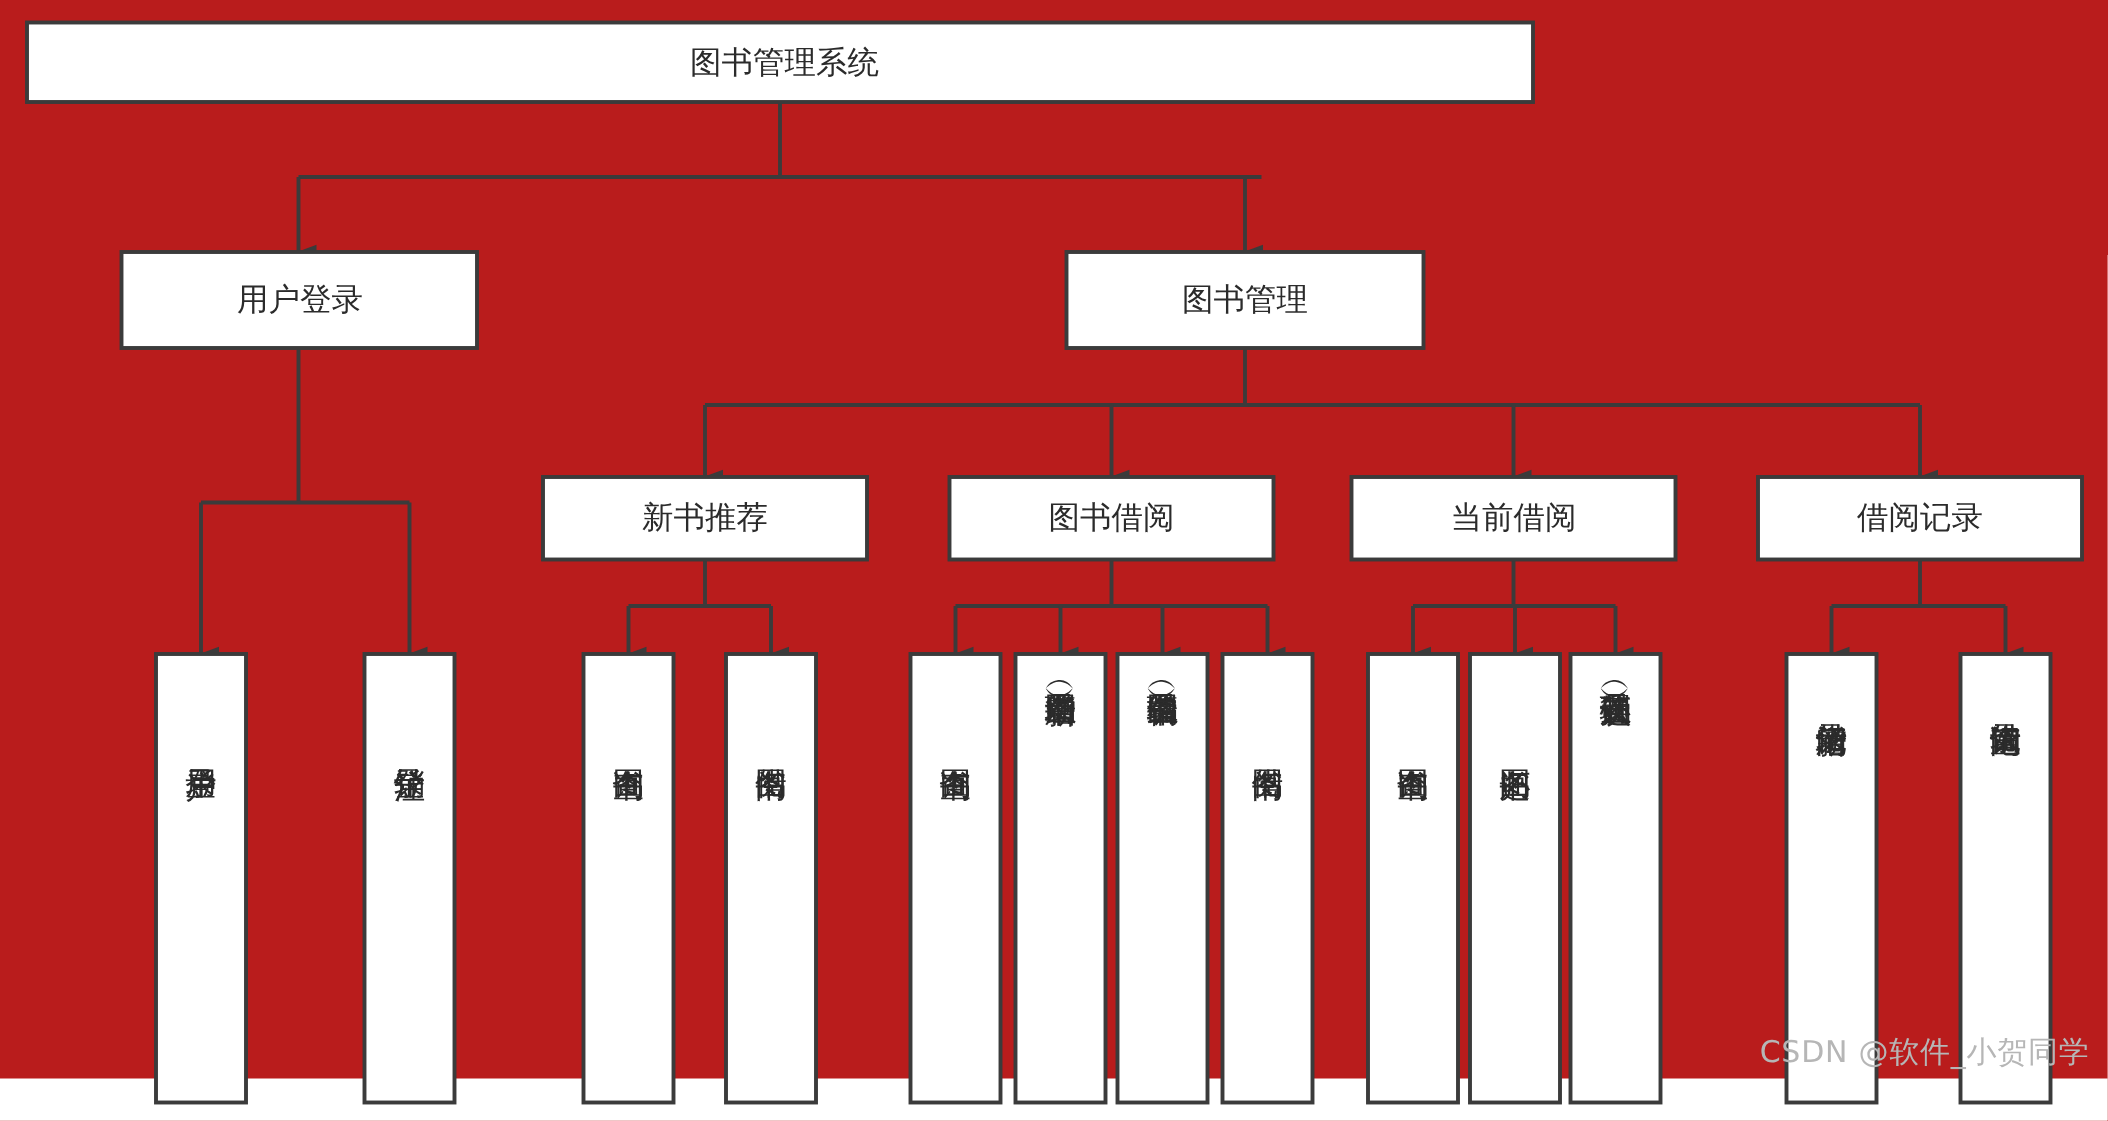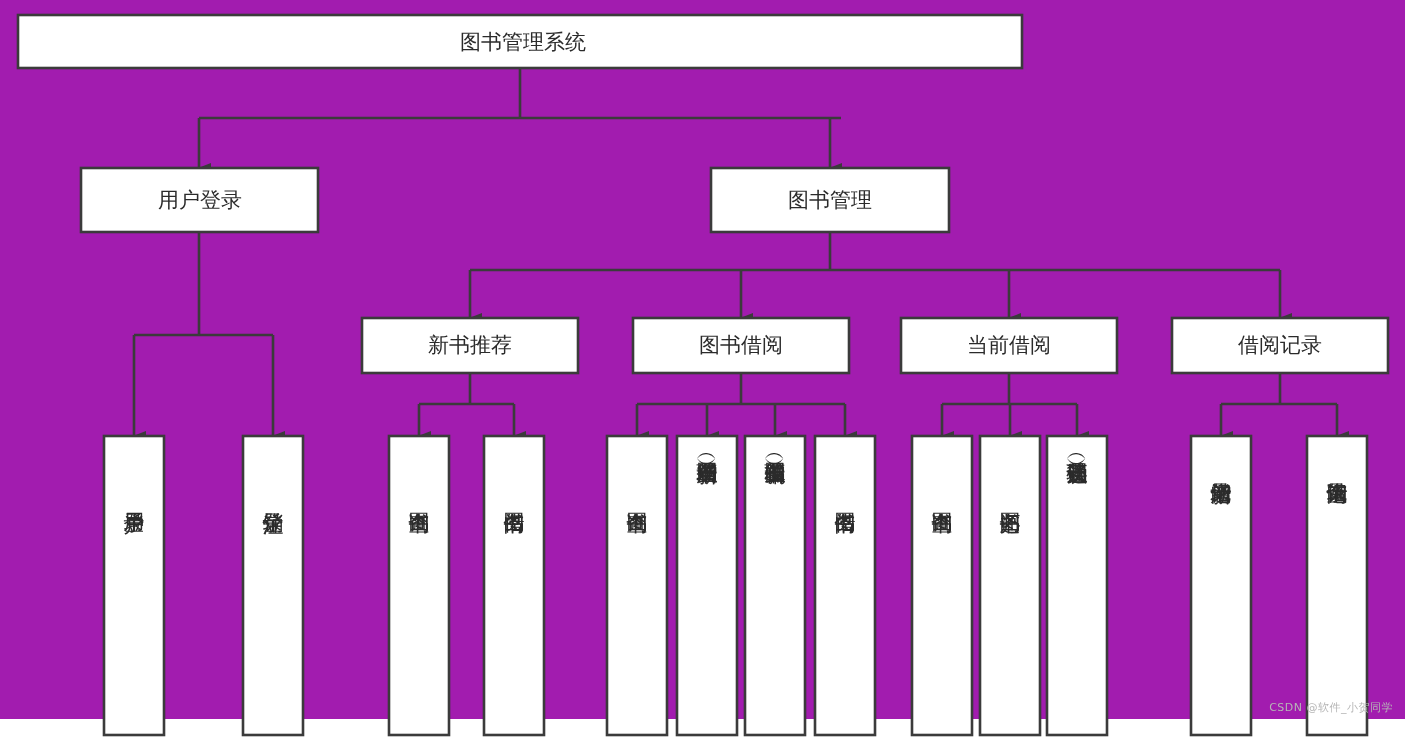--- a/index.html
+++ b/index.html
@@ -10,21 +10,21 @@
   body {
     width: 1405px;
     height: 747px;
     overflow: hidden;
     font-family: "DejaVu Sans", "Liberation Sans", sans-serif;
   }
   #diagram-root {
     position: relative;
     width: 1405px;
     height: 719px;
-    background: #a21caf;
+    background: #b91c1c;
   }
   svg.diagram {
     position: absolute;
     left: 0;
     top: 0;
     width: 1405px;
     height: 747px;
   }
   .node-rect {
     fill: #ffffff;
@@ -53,21 +53,21 @@
     fill: #2b2b2b;
     text-anchor: middle;
     writing-mode: vertical-rl;
     glyph-orientation-vertical: 0;
   }
   .watermark {
     position: absolute;
     right: 12px;
     bottom: 4px;
     font-family: "DejaVu Sans", "Liberation Sans", sans-serif;
-    font-size: 11px;
+    font-size: 20px;
     color: #b6b6b6;
     letter-spacing: 0.5px;
     white-space: nowrap;
   }
 </style>
 </head>
 <body>
 
 <div id="diagram-root">
 

